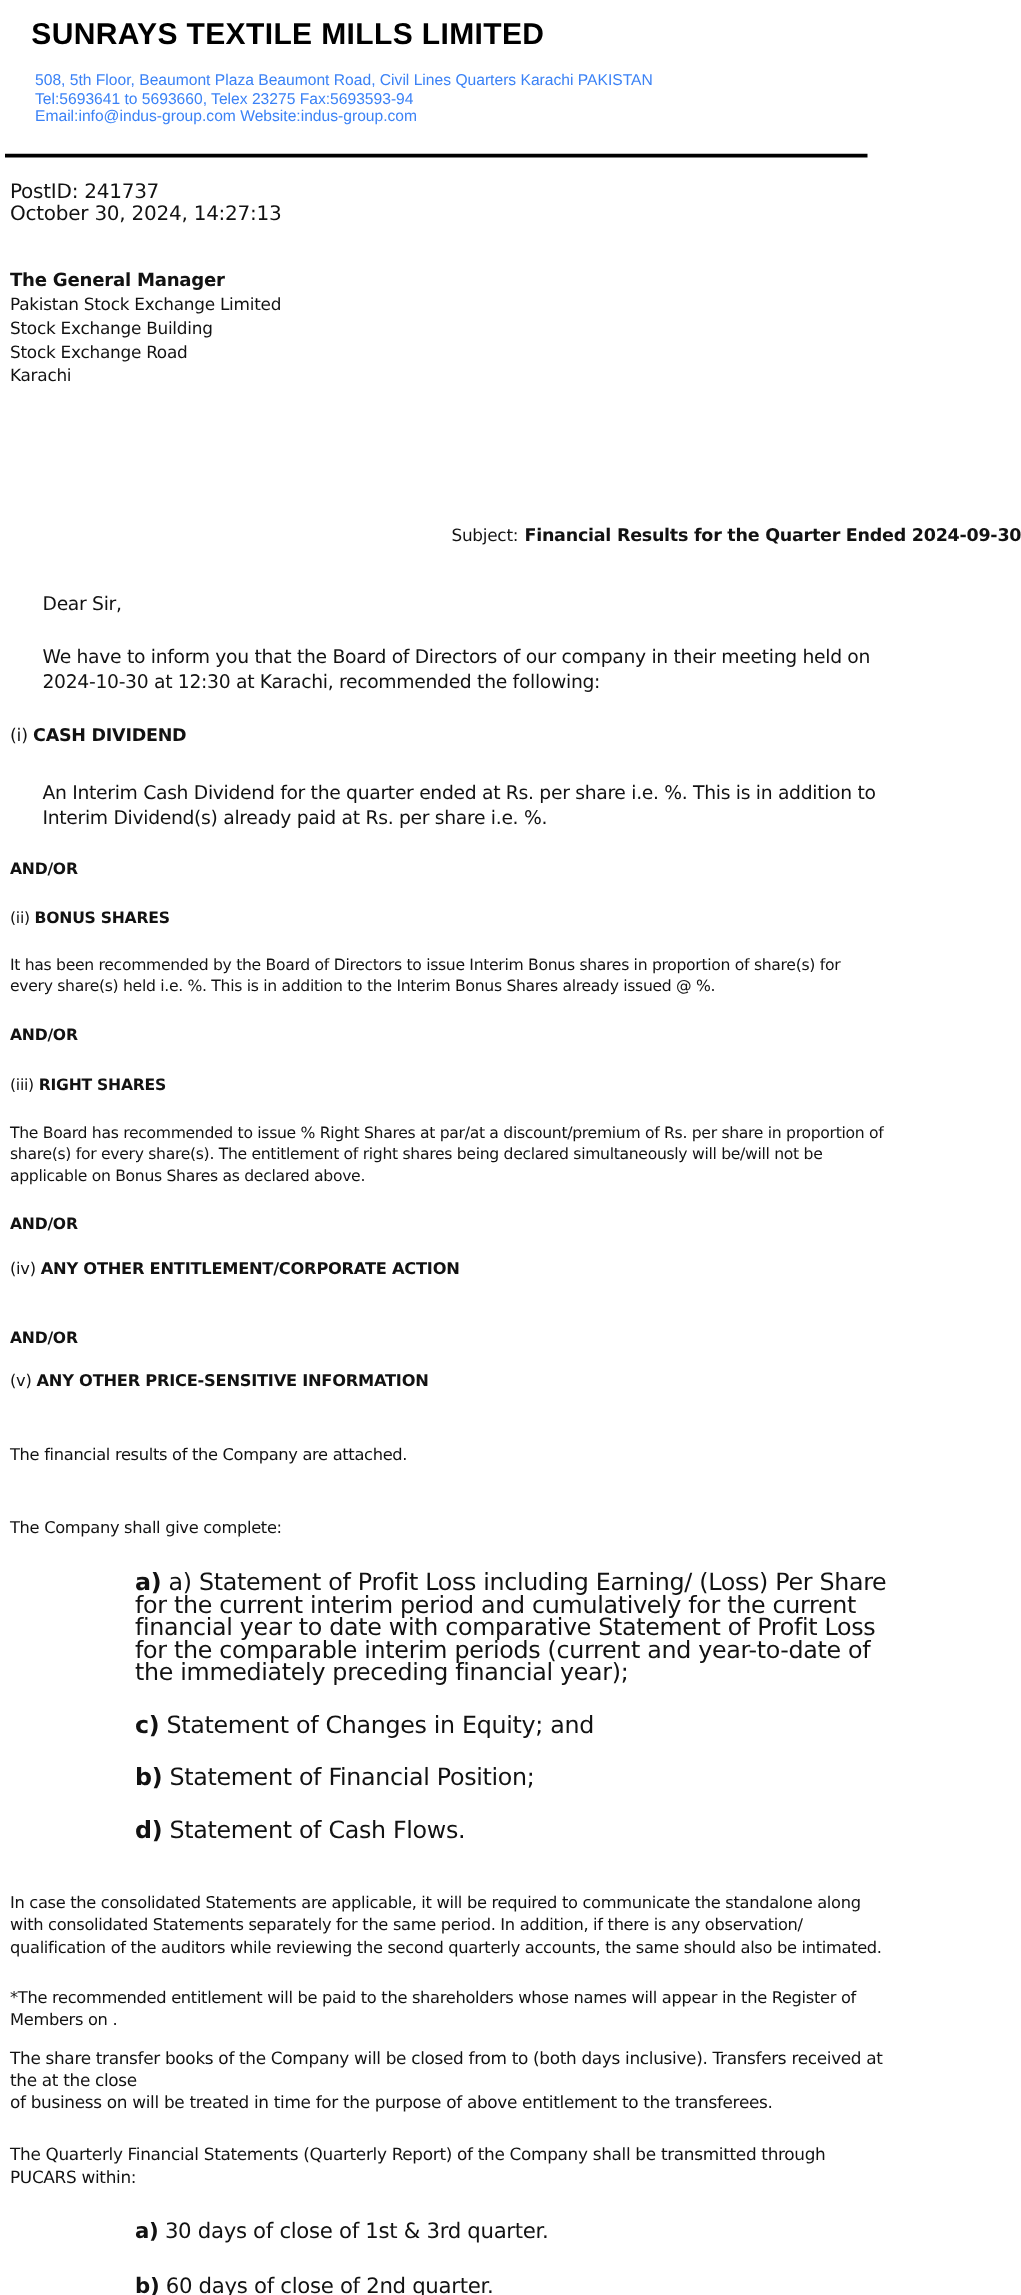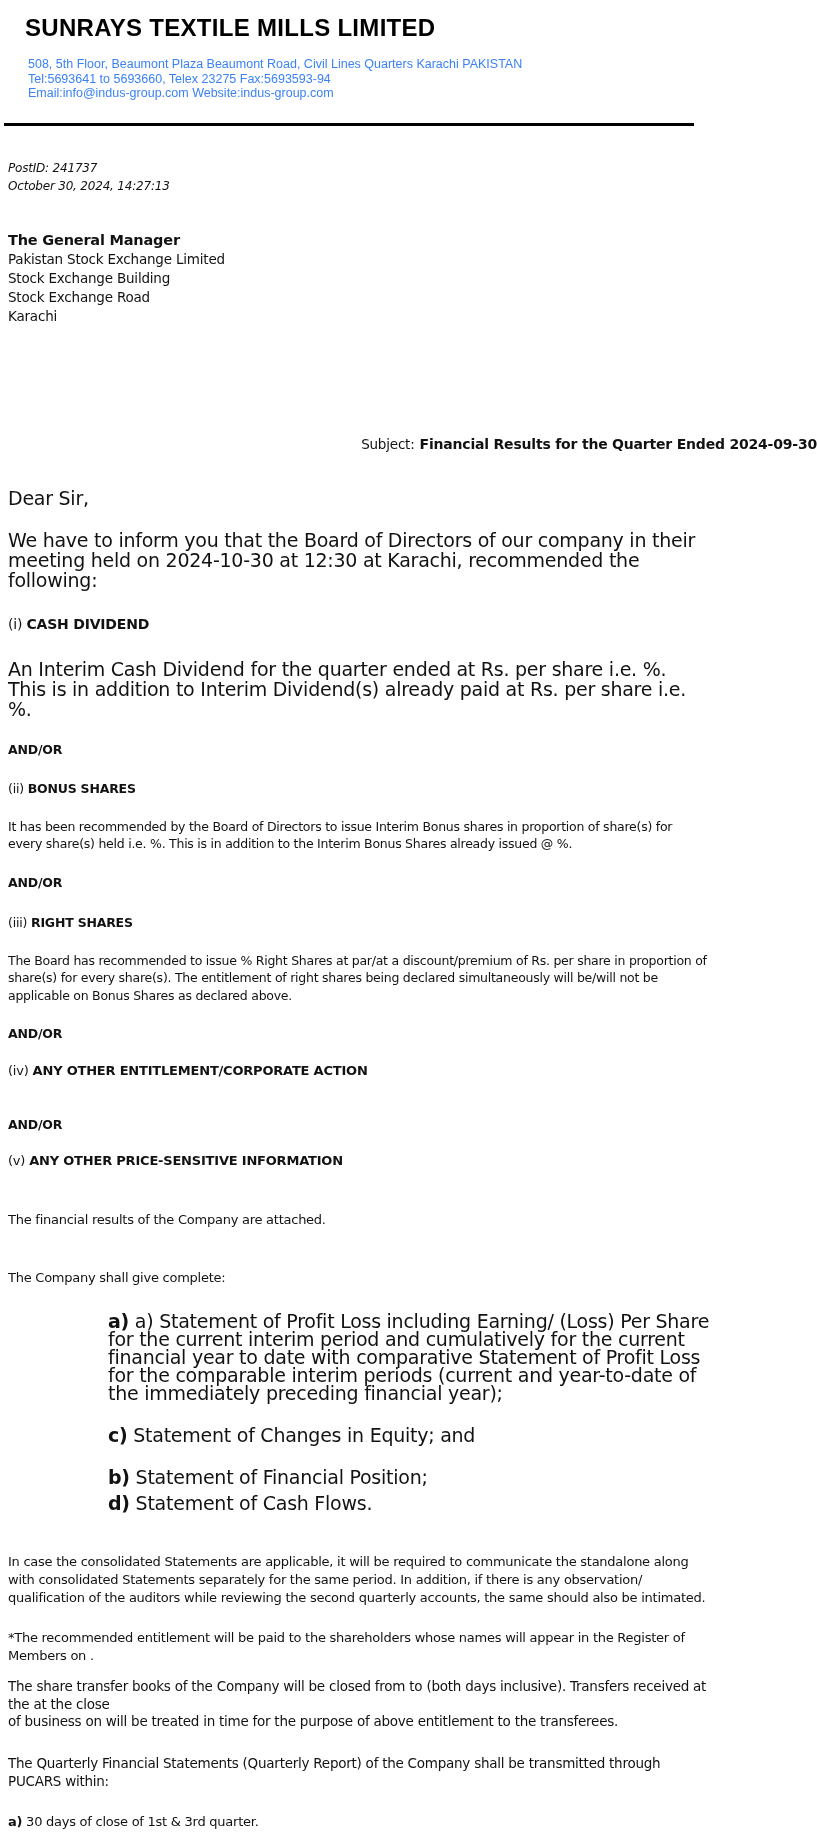--- a/index.html
+++ b/index.html
@@ -37,51 +37,52 @@
     color: #3b82f6;
   }
   .top-rule {
     height: 3px;
     background: #000;
     width: 690px;
     margin-left: -4px;
     margin-top: 22px;
   }
   
-  .meta { margin-top: 33px; font-size: 12px; line-height: 18.5px; letter-spacing: -0.2px; font-style: italic; }
+  .meta { margin-top: 18px; font-size: 16px; line-height: 18.5px; letter-spacing: -0.2px; }
   
   .recipient { margin-top: 35px; font-size: 13.5px; line-height: 19px; letter-spacing: -0.2px; }
   .recipient-name { font-weight: bold; font-size: 14.5px; }
   
   .subject { margin-top: 110px; font-size: 13.5px; letter-spacing: -0.2px; text-align: right; }
   .subject-label { margin-right: 5px; }
   .subject-title { font-weight: bold; font-size: 14px; }
   
   p { margin: 0; max-width: 700px; letter-spacing: -0.25px; }
-  .para-lg { font-size: 19px; line-height: 20px; }
+  .para-lg { font-size: 15px; line-height: 20px; margin-left: 26px; }
   .para-md { font-size: 13px;   line-height: 18px; }
   .para-sm { font-size: 12.5px; line-height: 17.5px; }
   .pre-wrap { white-space: pre-line; }
   .sec-heading { letter-spacing: -0.2px; }
   .sec-heading .sec-title { font-weight: bold; }
   .h-lg { font-size: 14px; }
   .h-md { font-size: 13px; }
   .h-sm { font-size: 12.5px; }
   .andor { font-weight: bold; font-size: 12.5px; letter-spacing: -0.2px; }
   
   .stmt {
     margin-left: 100px;
     max-width: 610px;
     font-size: 19px;
     line-height: 18px;
     letter-spacing: -0.25px;
   }
   .stmt .marker { font-weight: bold; }
   .deadline {
-    font-size: 13px;
+    margin-left: 100px;
+    font-size: 17px;
     letter-spacing: -0.25px;
   }
   .deadline .marker { font-weight: bold; }
 </style>
 </head>
 <body>
 
 <div class="page">
 
   <div class="letterhead">
@@ -159,21 +160,21 @@
     <span>a) Statement of Profit Loss including Earning/ (Loss) Per Share for the current interim period and cumulatively for the current financial year to date with comparative Statement of Profit Loss for the comparable interim periods (current and year-to-date of the immediately preceding financial year);</span>
   </div>
   <div class="stmt" style="margin-top:24px">
     <span class="marker">c)</span>
     <span>Statement of Changes in Equity; and</span>
   </div>
   <div class="stmt" style="margin-top:24px">
     <span class="marker">b)</span>
     <span>Statement of Financial Position;</span>
   </div>
-  <div class="stmt" style="margin-top:8px">
+  <div class="stmt" style="margin-top:24px">
     <span class="marker">d)</span>
     <span>Statement of Cash Flows.</span>
   </div>
 
   <p class="para-md" style="margin-top:41px">In case the consolidated Statements are applicable, it will be required to communicate the standalone along with consolidated Statements separately for the same period. In addition, if there is any observation/ qualification of the auditors while reviewing the second quarterly accounts, the same should also be intimated.</p>
 
   <p class="para-md" style="margin-top:22px">*The recommended entitlement will be paid to the shareholders whose names will appear in the Register of Members on .</p>
 
   <p class="para-md pre-wrap" style="margin-top:13px;font-size:13.5px;line-height:17.5px">The share transfer books of the Company will be closed from to (both days inclusive). Transfers received at the at the close
 of business on will be treated in time for the purpose of above entitlement to the transferees.</p>

